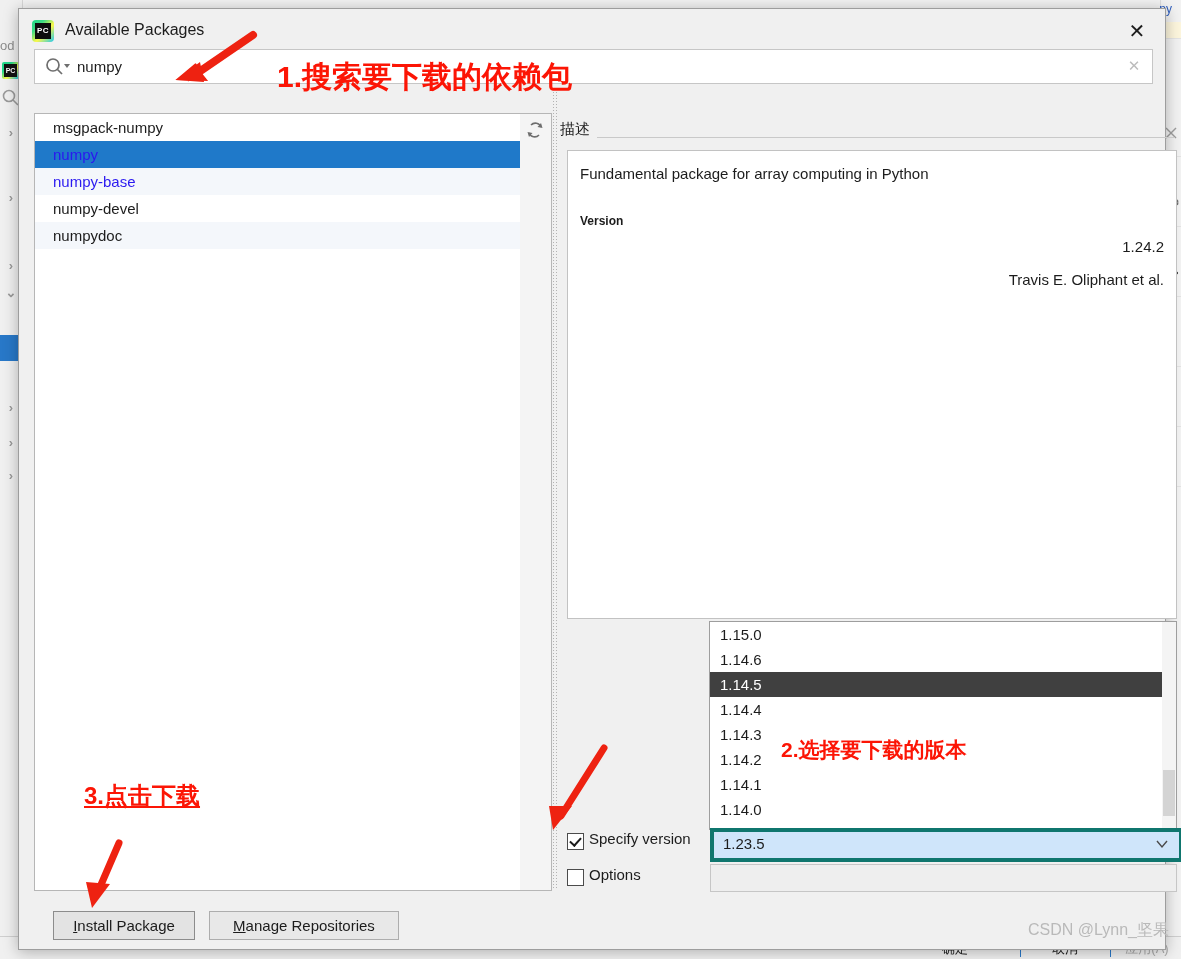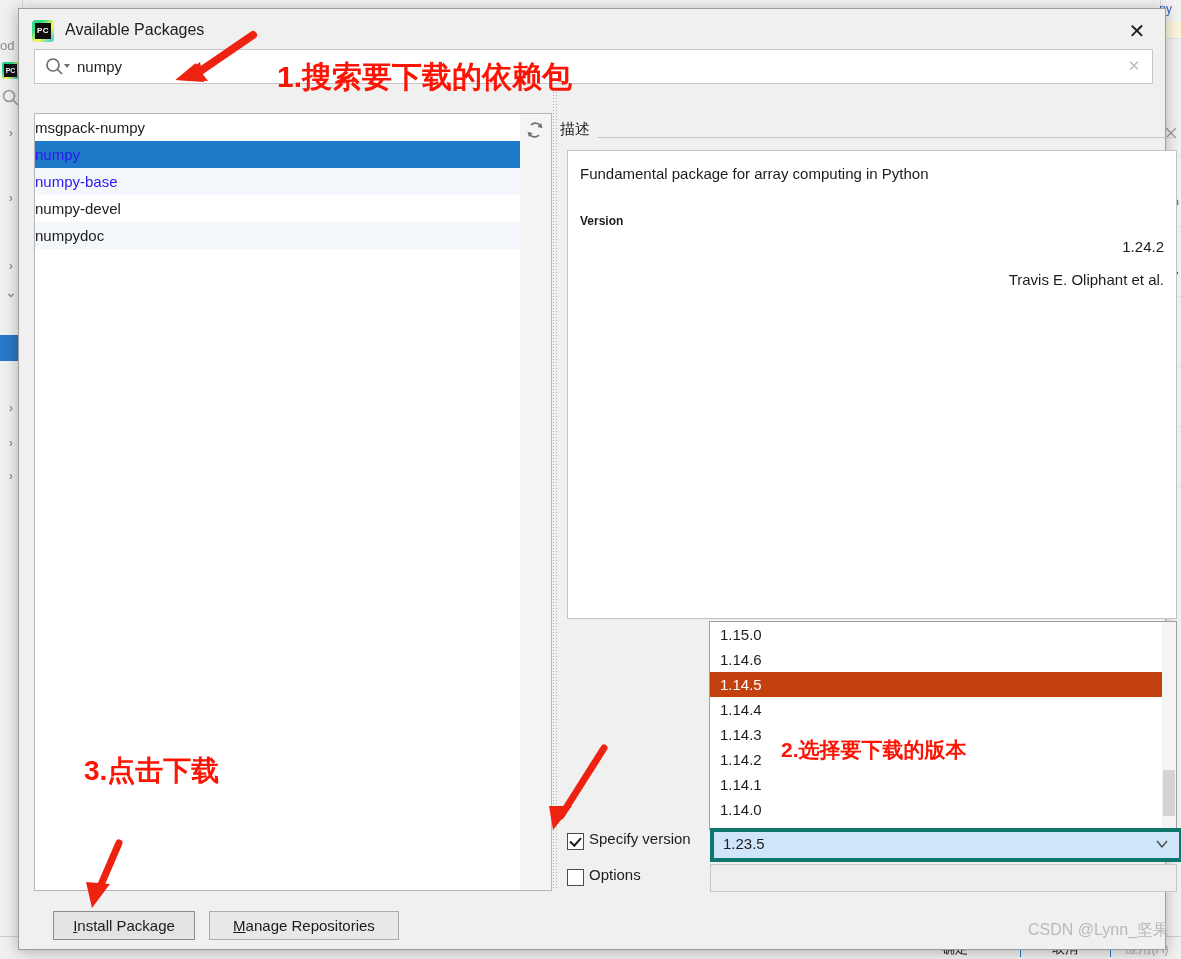--- a/index.html
+++ b/index.html
@@ -49,42 +49,42 @@
      font-size:15px;color:#1c1c1c;font-family:"Liberation Sans",sans-serif;padding:0;}
   #search-clear{position:absolute;right:10px;top:8px;width:16px;height:16px;line-height:16px;text-align:center;
      color:#bcbcbc;font-size:15px;cursor:pointer;}
 
   
   #splitter{position:absolute;left:533px;top:82px;width:6px;height:798px;
      background-image:radial-gradient(#b2b2b2 1px, transparent 1px);background-size:3px 3px;}
 
   
   #listpanel{position:absolute;left:15px;top:104px;width:485px;height:776px;background:#fff;border:1px solid #b6b6b6;}
-  .pkg-row{height:27px;line-height:27px;padding-left:0;font-size:15px;color:#1c1c1c;cursor:pointer;white-space:nowrap;}
+  .pkg-row{height:27px;line-height:27px;padding-left:18px;font-size:15px;color:#1c1c1c;cursor:pointer;white-space:nowrap;}
   .pkg-row.alt{background:#f4f7fb;}
   .pkg-row.link{color:#2b1af0;}
   .pkg-row.sel{background:#1f79c9;}
   .pkg-row.sel .pkg-label{color:#2a18ef;}
   #listside{position:absolute;left:501px;top:104px;width:31px;height:776px;background:#f4f4f4;border:1px solid #b6b6b6;border-left:0;}
   #refresh-icon{position:absolute;left:5px;top:6px;width:20px;height:20px;cursor:pointer;}
 
   
   #desc-label{position:absolute;left:541px;top:111px;font-size:15px;color:#1c1c1c;background:#f0f0f0;padding-right:6px;z-index:2;}
   #desc-rule{position:absolute;left:578px;top:128px;width:578px;height:1px;background:#c9c9c9;}
   #descpanel{position:absolute;left:548px;top:141px;width:608px;height:467px;background:#fff;border:1px solid #c2c2c2;}
   #desc-body{padding:14px 12px;font-size:15px;color:#1c1c1c;}
   #desc-summary{margin:0 0 32px 0;}
   .desc-h{font-size:12px;font-weight:bold;color:#1c1c1c;margin:0 0 10px 0;}
   .desc-v{font-size:15px;color:#1c1c1c;margin:0 0 16px 0;text-align:right;}
   #desc-url{font-size:15px;color:#1a23e8;margin-top:22px;cursor:pointer;}
 
   
   #verlist{position:absolute;left:690px;top:612px;width:466px;height:207px;background:#fff;border:1px solid #9e9e9e;overflow:hidden;}
   .ver-row{height:25px;line-height:25px;padding-left:10px;font-size:15px;color:#1c1c1c;cursor:pointer;}
-  .ver-row.sel{background:#c2410c;color:#fff;}
+  .ver-row.sel{background:#404040;color:#fff;}
   #ver-sb{position:absolute;right:0;top:0;width:14px;height:207px;background:#f4f4f4;}
   #ver-sb-thumb{position:absolute;right:1px;top:148px;width:12px;height:46px;background:#d4d4d4;}
 
   
   #cb-specify-wrap{position:absolute;left:546px;top:820px;width:140px;height:26px;cursor:pointer;}
   #cb-options-wrap{position:absolute;left:546px;top:856px;width:140px;height:26px;cursor:pointer;}
   .cbx{position:absolute;left:2px;top:4px;width:15px;height:15px;background:#fff;border:1px solid #4b4b4b;}
   .cbx.checked:after{content:"";position:absolute;left:4px;top:1px;width:5px;height:9px;border:solid #1c1c1c;border-width:0 2px 2px 0;transform:rotate(42deg);}
   .cb-label{position:absolute;left:24px;top:1px;font-size:15px;color:#1c1c1c;}
   #ver-combo{position:absolute;left:691px;top:819px;width:465px;height:26px;background:#cfe5fa;border:4px solid #0f766e;cursor:pointer;}
@@ -96,21 +96,21 @@
   #btn-install{position:absolute;left:34px;top:902px;width:142px;height:29px;background:#e3e3e3;border:1px solid #8c8c8c;
      font-size:15px;color:#1c1c1c;cursor:pointer;font-family:"Liberation Sans",sans-serif;}
   #btn-manage{position:absolute;left:190px;top:902px;width:190px;height:29px;background:#e8e8e8;border:1px solid #adadad;
      font-size:15px;color:#1c1c1c;cursor:pointer;font-family:"Liberation Sans",sans-serif;}
   .mn{text-decoration:underline;}
 
   
   .anno-text{position:absolute;color:#fc1505;font-weight:bold;white-space:nowrap;}
   #anno1{left:277px;top:57px;font-size:30px;}
   #anno2{left:781px;top:736px;font-size:21px;}
-  #anno3{left:84px;top:752px;font-size:28px;}
+  #anno3{left:84px;top:780px;font-size:24px;text-decoration:underline;}
   svg.anno-arrow{position:absolute;overflow:visible;pointer-events:none;}
 
   
   #watermark{position:absolute;right:12px;bottom:18px;font-size:16px;color:#b9b9b9;}
 </style>
 </head>
 <body>
 
 <div id="bg-ide">
   <div id="bg-left-strip"></div>

